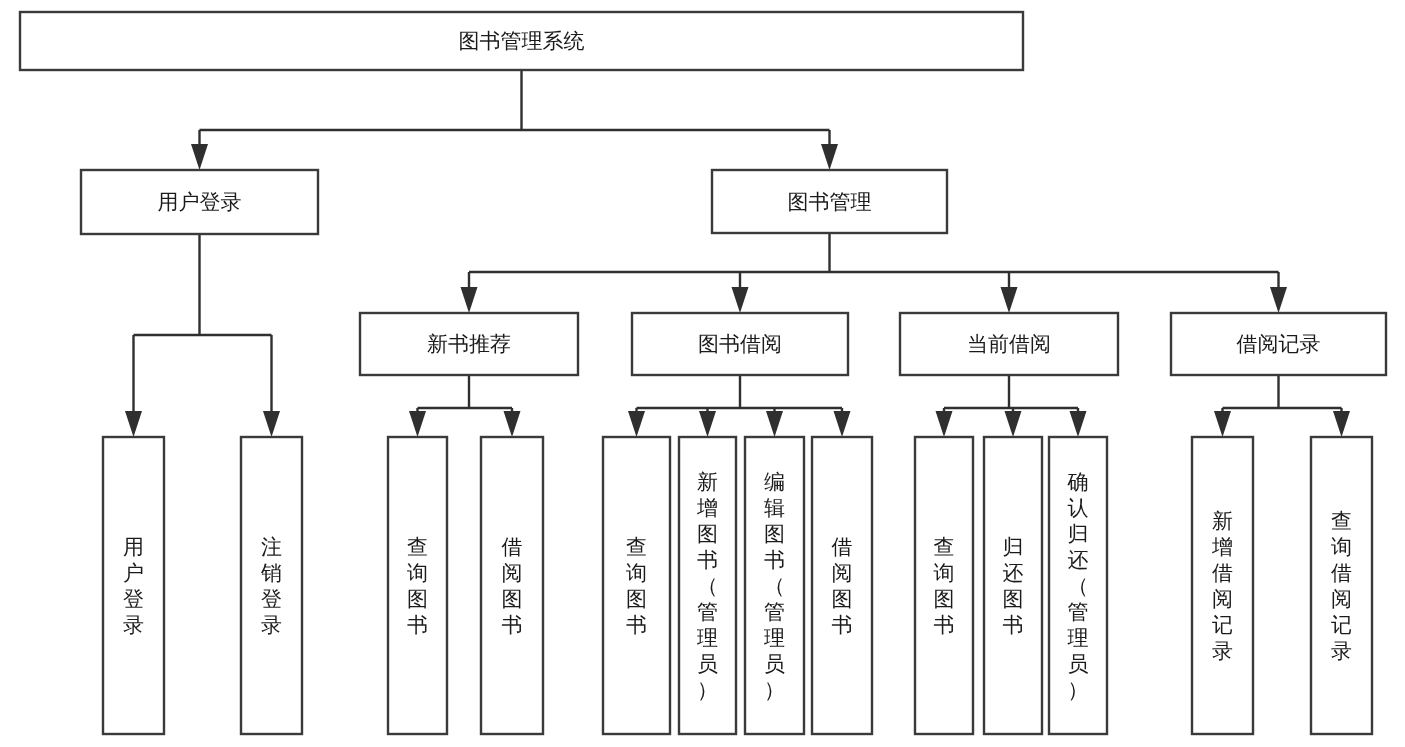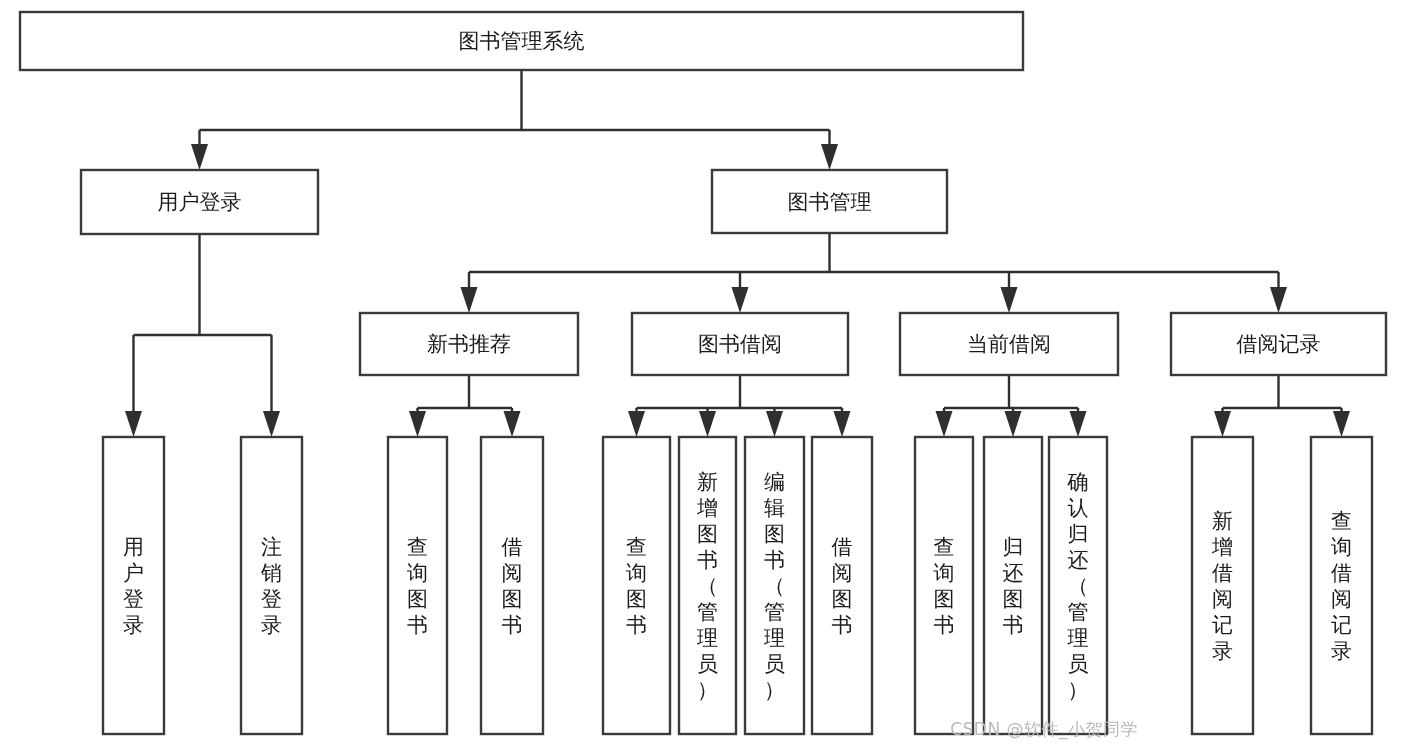--- a/index.html
+++ b/index.html
@@ -216,14 +216,13 @@
         <g>
           <rect class="node-box" x="1192" y="437" width="61" height="297"></rect>
           <text class="node-label-v" x="1222.5" y="527.78"><tspan x="1222.5" dy="0">新</tspan><tspan x="1222.5" dy="26">增</tspan><tspan x="1222.5" dy="26">借</tspan><tspan x="1222.5" dy="26">阅</tspan><tspan x="1222.5" dy="26">记</tspan><tspan x="1222.5" dy="26">录</tspan></text>
         </g>
         <g>
           <rect class="node-box" x="1311" y="437" width="61" height="297"></rect>
           <text class="node-label-v" x="1341.5" y="527.78"><tspan x="1341.5" dy="0">查</tspan><tspan x="1341.5" dy="26">询</tspan><tspan x="1341.5" dy="26">借</tspan><tspan x="1341.5" dy="26">阅</tspan><tspan x="1341.5" dy="26">记</tspan><tspan x="1341.5" dy="26">录</tspan></text>
         </g>
       </g>
   </svg>
-  <div class="watermark-text">CSDN @软件_小贺同学</div>
 </div>
 
 </body></html>

